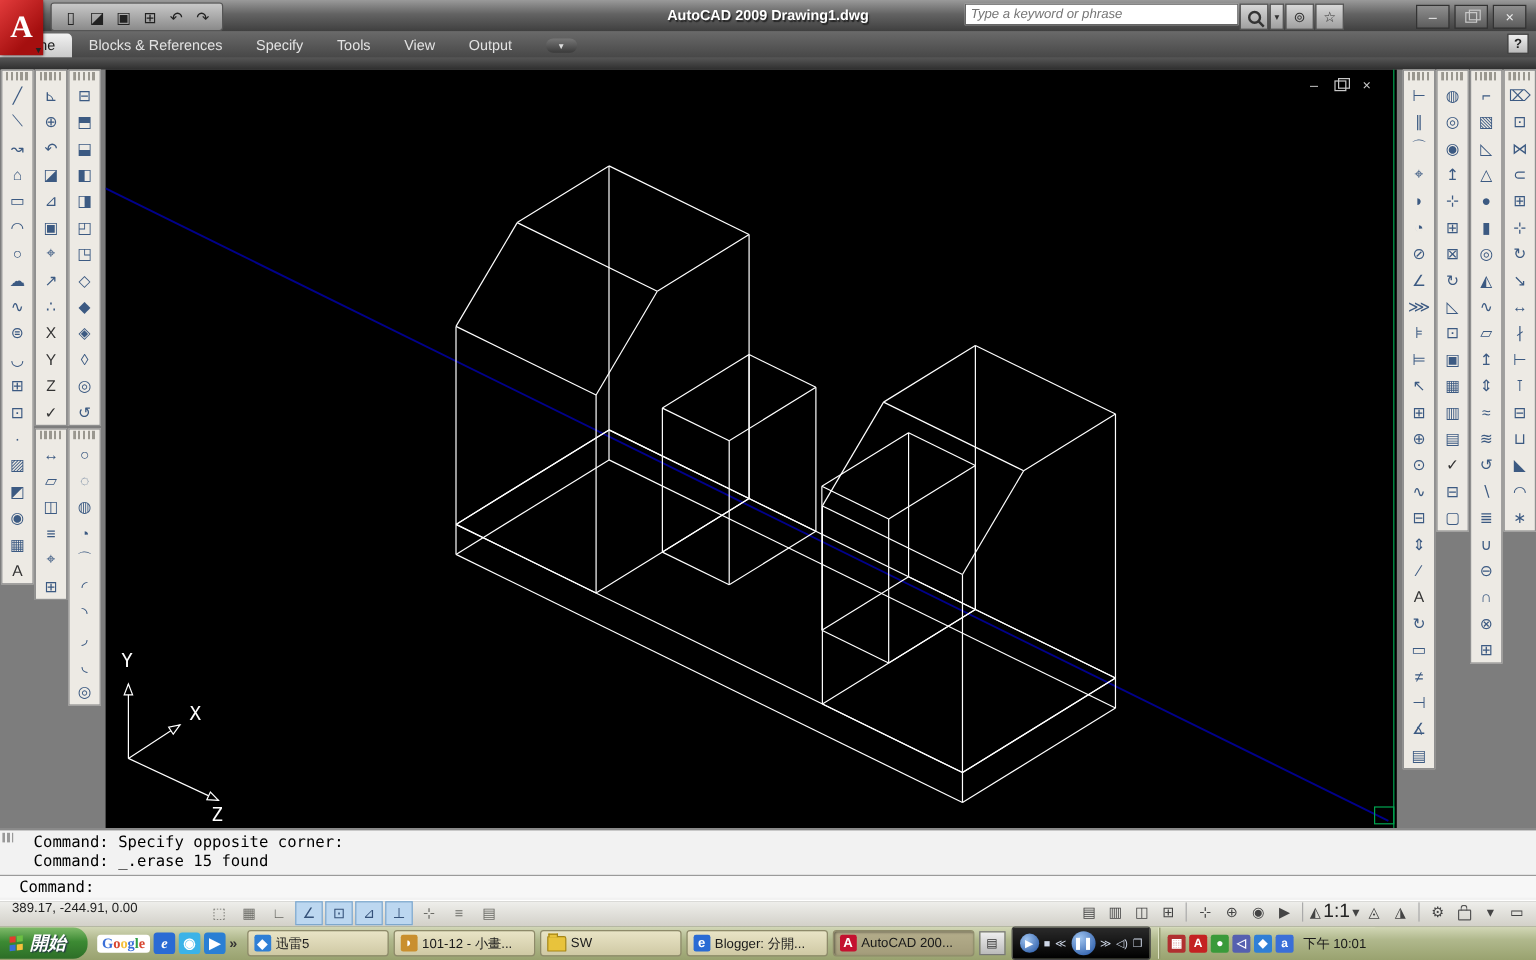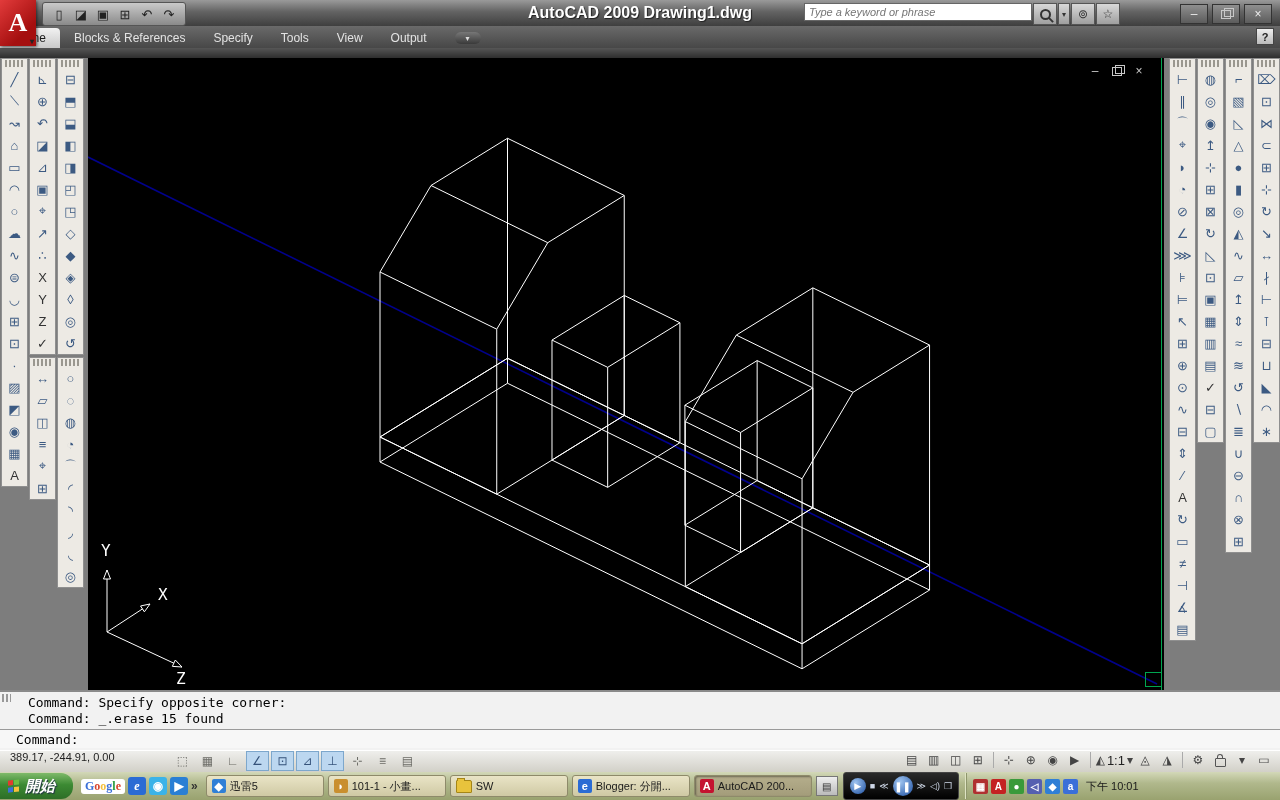--- a/index.html
+++ b/index.html
@@ -3,21 +3,21 @@
 <meta charset="utf-8">
 <style>
   html,body{margin:0;padding:0;background:#555;}
   #app{position:relative;width:1280px;height:800px;overflow:hidden;font-family:"Liberation Sans",sans-serif;-webkit-font-smoothing:antialiased;}
   
   .titlebar{position:absolute;left:0;top:0;width:1280px;height:26px;background:linear-gradient(#9a9a9a,#636363 45%,#3f3f3f);display:flex;align-items:center;}
   .logo{position:absolute;left:0;top:0;width:36px;height:46px;background:linear-gradient(135deg,#e23b3b,#a50f0f 70%);z-index:60;display:flex;align-items:center;justify-content:center;color:#fff;font-weight:bold;font-size:26px;font-family:"Liberation Serif",serif;box-shadow:1px 1px 3px rgba(0,0,0,.6);}
   .logo small{position:absolute;right:2px;bottom:0;font-size:8px;color:#222;}
   .qat{position:absolute;left:42px;top:2px;height:22px;display:flex;align-items:center;gap:2px;background:linear-gradient(#c9c9c9,#8a8a8a);border:1px solid #555;border-radius:3px;padding:0 6px;}
   .qat .qbtn{width:20px;height:18px;display:flex;align-items:center;justify-content:center;font-size:13px;color:#222;}
-  .title{position:absolute;left:0;right:0;text-align:center;color:#fff;font-size:16px;font-weight:bold;text-shadow:1px 1px 1px #222;}
+  .title{position:absolute;left:0;right:0;text-align:center;color:#fff;font-size:12px;font-weight:bold;text-shadow:1px 1px 1px #222;}
   .pre-search{position:absolute;right:398px;top:8px;color:#ddd;font-size:9px;}
   .search{position:absolute;right:160px;top:3px;display:flex;align-items:flex-start;height:20px;}
   .search input{width:218px;height:16px;border:1px solid #666;font-size:11px;color:#888;font-style:italic;padding:0 4px;font-family:"Liberation Sans",sans-serif;}
   .sbtn{width:22px;height:20px;background:linear-gradient(#d8d8d8,#9f9f9f);border:1px solid #555;display:flex;align-items:center;justify-content:center;margin-left:1px;font-size:12px;color:#333;}
   .sbtn.narrow{width:10px;font-size:8px;}
   .mag{width:7px;height:7px;border:2px solid #333;border-radius:50%;position:relative;}
   .mag:after{content:"";position:absolute;width:6px;height:2px;background:#333;transform:rotate(45deg);right:-5px;bottom:-3px;}
   .winbtns{position:absolute;right:8px;top:4px;display:flex;gap:4px;}
   .wbtn{width:26px;height:18px;background:linear-gradient(#8f8f8f,#5c5c5c);border:1px solid #333;color:#eee;display:flex;align-items:center;justify-content:center;font-size:12px;}
   
@@ -52,21 +52,21 @@
   .cmd-history{padding:3px 0 0 28px;font-size:13px;color:#000;line-height:16px;}
   .cmd-input{position:absolute;left:0;bottom:2px;width:1280px;height:19px;border-top:1px solid #9a9a9a;background:#f7f7f7;font-size:13px;color:#000;padding:2px 0 0 16px;box-sizing:border-box;}
   
   .statusbar{position:absolute;left:0;top:750px;width:1280px;height:22px;background:linear-gradient(#efefec,#d2d0c8);display:flex;align-items:flex-start;border-top:1px solid #fff;box-sizing:border-box;}
   .coords{width:160px;padding-left:10px;font-size:11px;color:#222;}
   .stgl{width:21px;height:18px;margin:0 1px;display:flex;align-items:center;justify-content:center;font-size:12px;color:#35527a;border:1px solid transparent;}
   .stgl.on{background:#bcd7f0;border:1px solid #7da7cc;}
   .stgl.off{color:#6b6b66;}
   .sright{margin-left:auto;display:flex;align-items:center;gap:2px;padding-right:6px;}
   .sico{min-width:20px;height:18px;display:flex;align-items:center;justify-content:center;font-size:12px;color:#444;gap:2px;}
-  .sico .txt{font-size:13px;color:#222;}
+  .sico .txt{font-size:16px;color:#222;}
   .lock{width:9px;height:7px;border:1px solid #555;border-radius:1px;position:relative;margin-top:5px;}
   .lock:before{content:"";position:absolute;left:1px;top:-5px;width:4px;height:4px;border:1px solid #555;border-bottom:none;border-radius:3px 3px 0 0;}
   .ssep{width:1px;height:16px;background:#aaa;margin:0 3px;}
   
   .taskbar{position:absolute;left:0;top:772px;width:1280px;height:28px;background:linear-gradient(#d3d8b8,#b0b88c 40%,#99a26f);display:flex;align-items:center;}
   .startbtn{height:26px;margin:1px 2px 1px 0;padding:0 18px 0 8px;background:linear-gradient(#7fba6a,#3c8a33 45%,#2d6e27);border-radius:0 12px 12px 0;color:#fff;font-weight:bold;font-style:italic;font-size:15px;display:flex;align-items:center;gap:5px;text-shadow:1px 1px 1px #234;}
   .flag{width:12px;height:12px;display:grid;grid-template-columns:5px 5px;grid-gap:1px;transform:skewY(-6deg);}
   .flag i{width:5px;height:5px;}
   .ql{display:flex;align-items:center;gap:3px;padding:0 6px;}
   .google{background:#fff;border-radius:3px;padding:0 4px;font-size:12px;font-weight:bold;font-family:"Liberation Serif",serif;}
@@ -486,21 +486,21 @@
         <span class="qlic" style="background: rgb(42, 127, 212);">▶</span>
         <span class="chev">»</span>
       </div>
     <span id="task-items" style="display: flex;">
         <div class="taskitem">
           <span class="tkic" style="background: rgb(47, 127, 214);">◆</span>
           <span>迅雷5</span>
         </div>
         <div class="taskitem">
           <span class="tkic" style="background: rgb(201, 143, 46);">◗</span>
-          <span>101-1 - 小畫...</span>
+          <span>101-12 - 小畫...</span>
         </div>
         <div class="taskitem">
           <span class="folder-ic"></span>
           <span>SW</span>
         </div>
         <div class="taskitem">
           <span class="tkic" style="background: rgb(42, 107, 212);">e</span>
           <span>Blogger: 分開...</span>
         </div>
         <div class="taskitem active">

